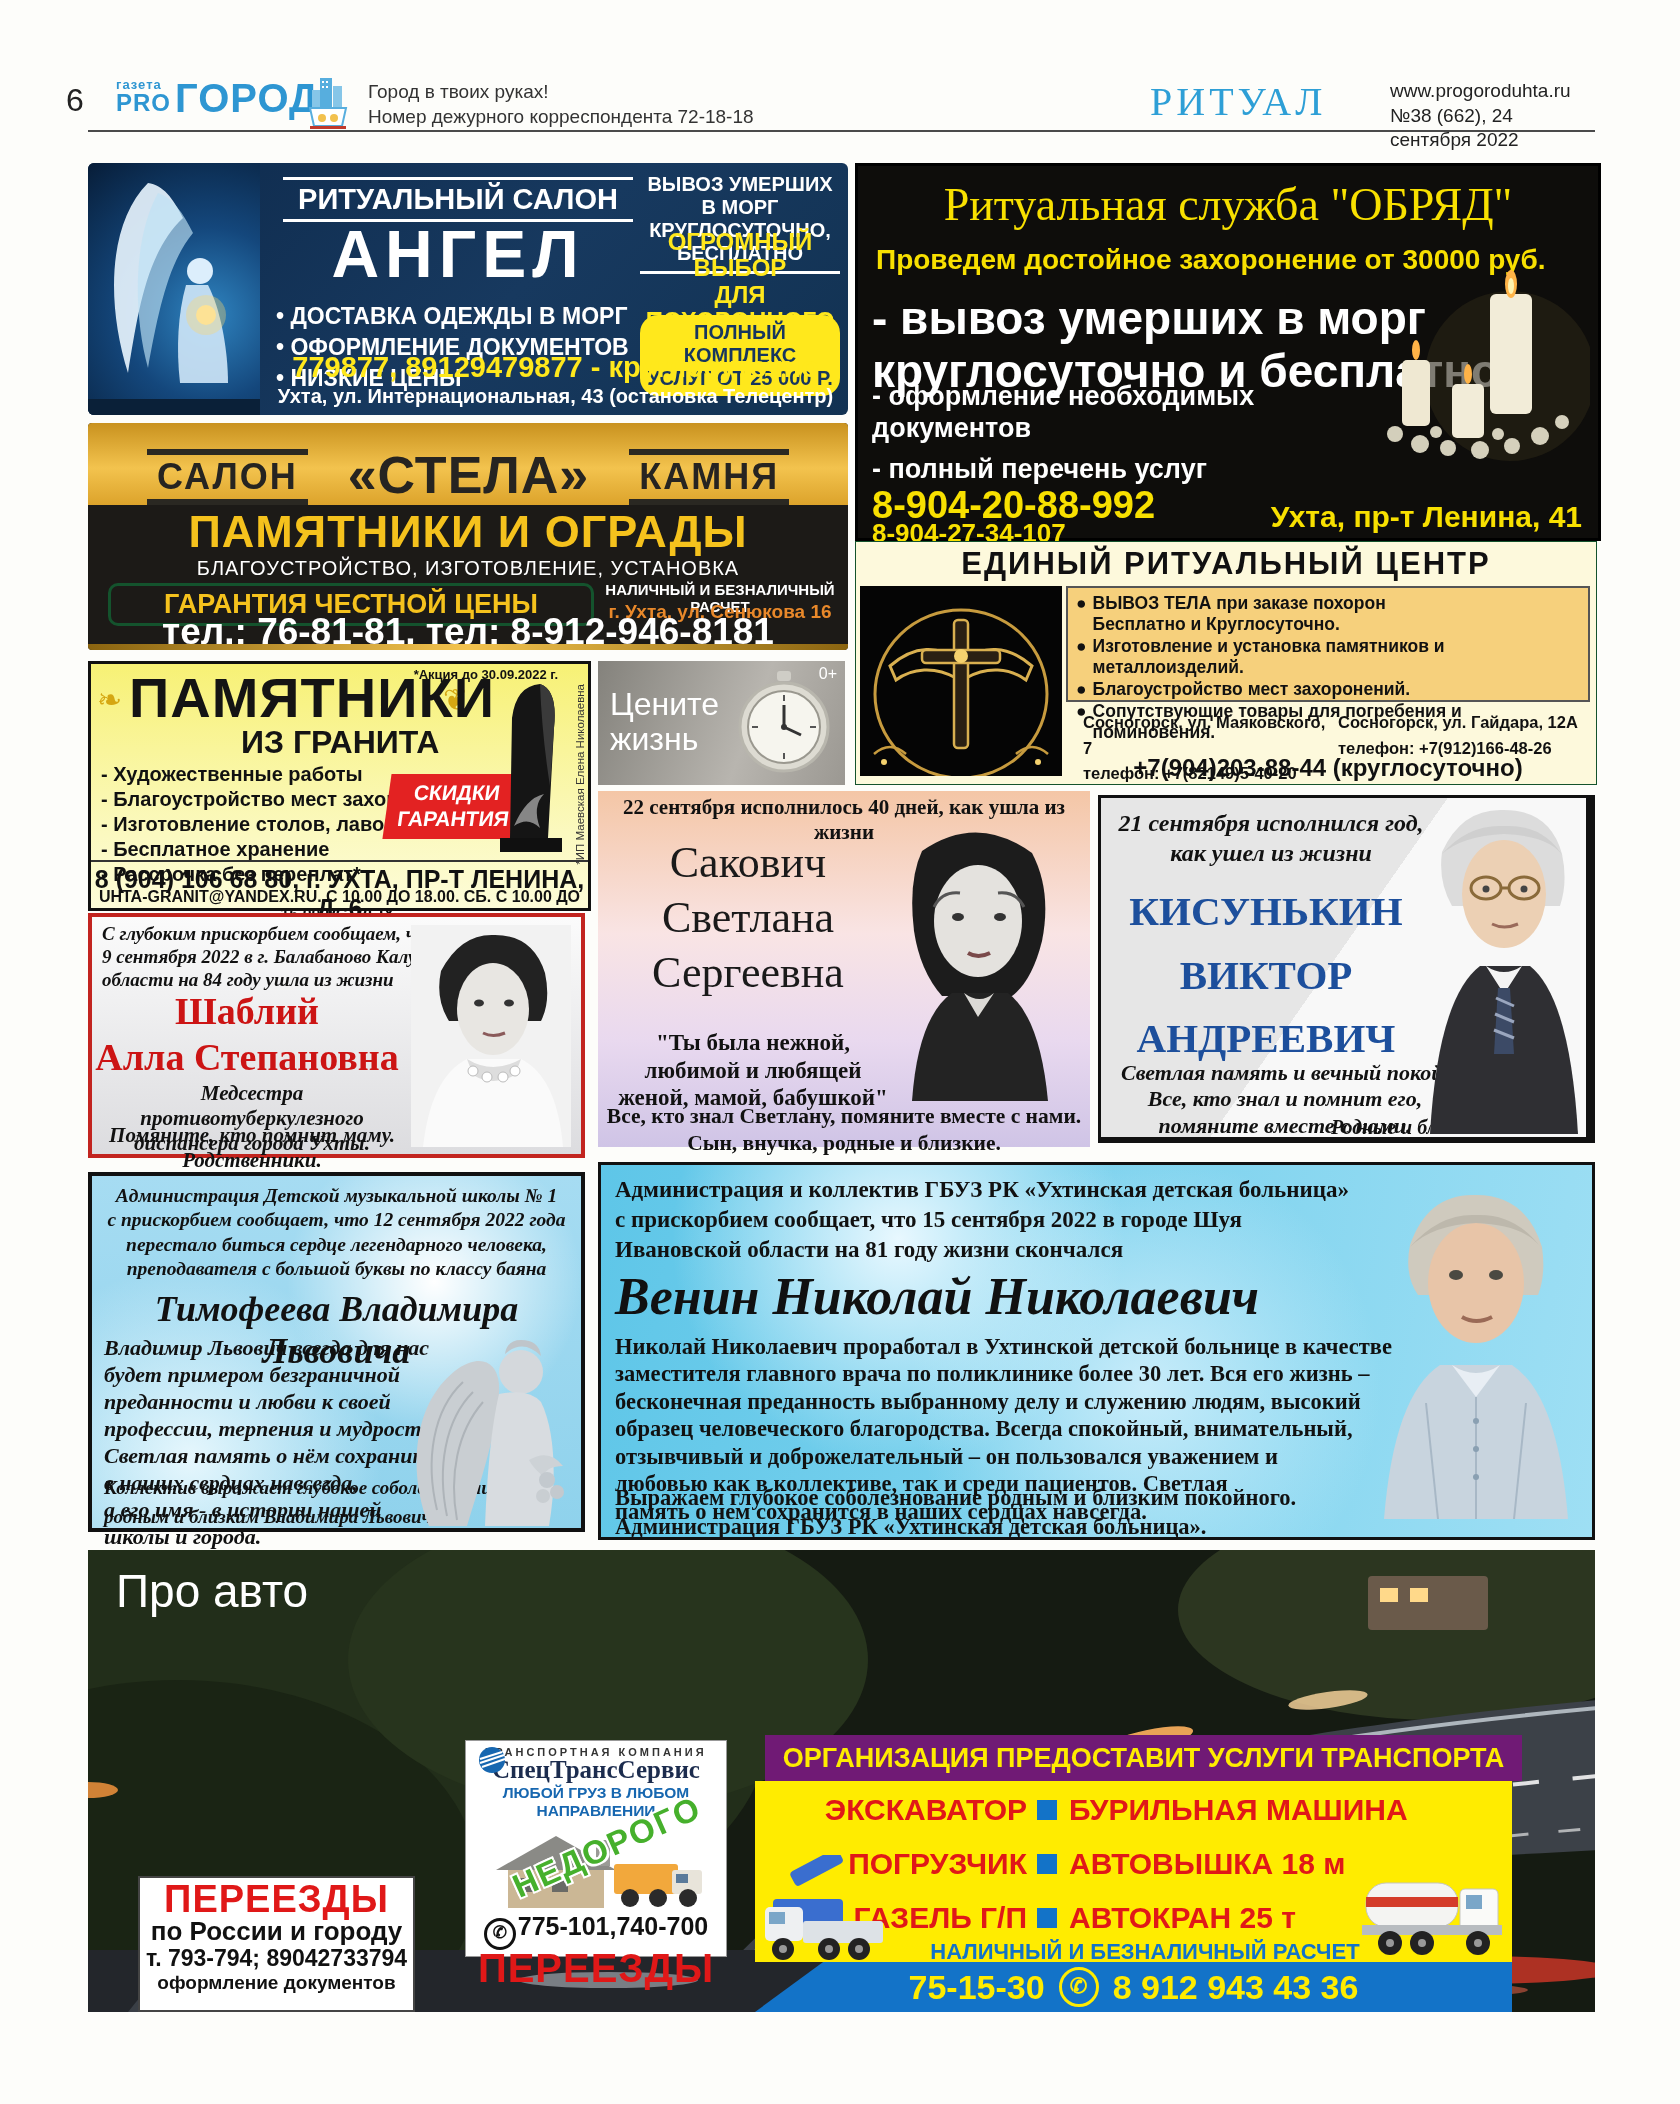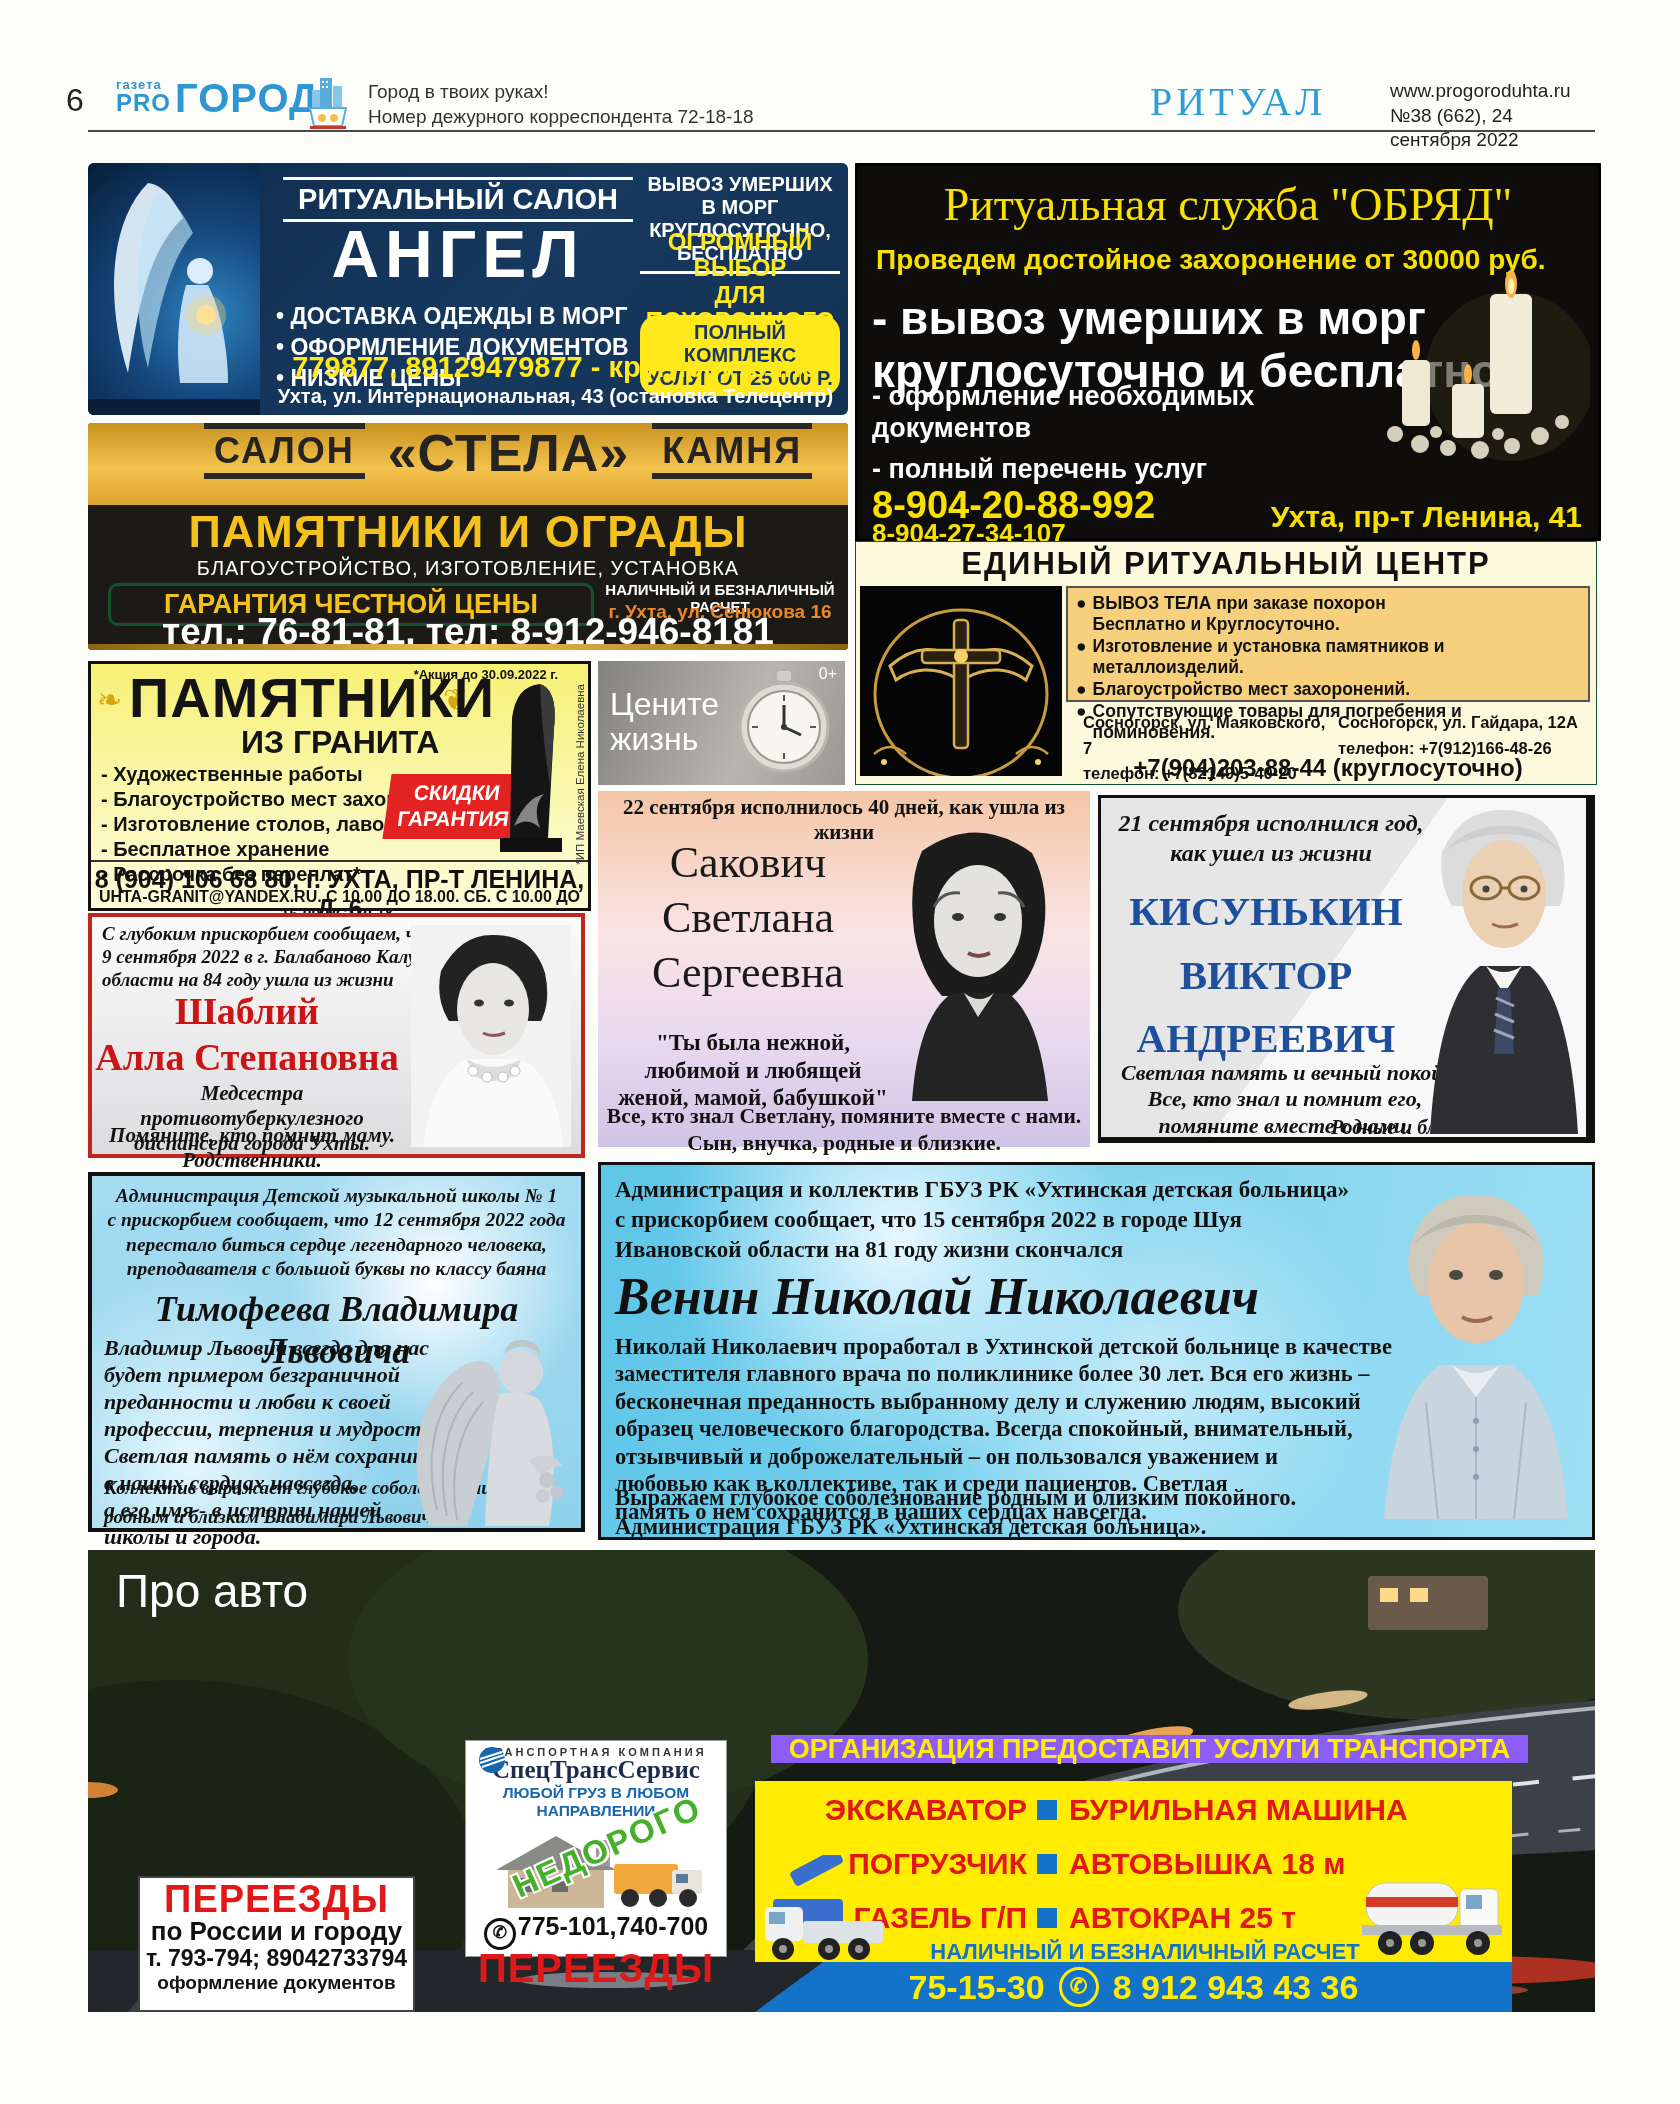--- a/index.html
+++ b/index.html
@@ -53,21 +53,21 @@
   .ob-i2{position:absolute;left:14px;top:214px;font-weight:bold;font-size:27px;line-height:1.2;}
   .ob-i3{position:absolute;left:14px;top:288px;font-weight:bold;font-size:27px;}
   .ob-ph1{position:absolute;left:14px;top:318px;font-weight:bold;font-size:38px;color:#f8e000;}
   .ob-ph2{position:absolute;left:14px;top:356px;font-weight:bold;font-size:26px;color:#f8e000;top:352px;}
   .ob-addr{position:absolute;right:16px;top:334px;font-weight:bold;font-size:30px;color:#f8e000;}
   .candles{position:absolute;right:8px;top:90px;}
 
   
   #stela{left:88px;top:423px;width:760px;height:227px;background:#1c1a17;border-radius:4px;overflow:hidden;}
   .st-band{position:absolute;left:0;top:0;width:100%;height:82px;
-        background:linear-gradient(180deg,#c9921f,#f3c34e 55%,#dca32b);display:flex;align-items:flex-start;justify-content:center;gap:23px;padding-left:40px;}
+        background:linear-gradient(180deg,#c9921f,#f3c34e 55%,#dca32b);display:flex;align-items:flex-end;justify-content:center;gap:40px;}
   .st-word{font-weight:bold;font-size:36px;color:#262421;border-top:6px solid #2a2822;border-bottom:6px solid #2a2822;padding:1px 10px;letter-spacing:2px;}
   .st-name{font-weight:bold;font-size:52px;color:#262421;letter-spacing:1px;}
   .st-title{position:absolute;left:0;top:86px;width:100%;text-align:center;font-weight:bold;font-size:45px;color:#f5c21d;letter-spacing:1px;line-height:1;}
   .st-sub{position:absolute;left:0;top:134px;width:100%;text-align:center;font-size:20px;color:#fff;letter-spacing:1px;}
   .st-box{position:absolute;left:20px;top:160px;width:480px;border:3px solid #14532d;border-radius:10px;
         text-align:center;font-weight:bold;font-size:27px;color:#f5c21d;padding:3px 0;}
   .st-pay{position:absolute;left:512px;top:158px;width:240px;text-align:center;font-weight:bold;font-size:15px;color:#fff;}
   .st-addr{position:absolute;left:512px;top:178px;width:240px;text-align:center;font-weight:bold;font-size:19px;color:#e8882a;}
   .st-phones{position:absolute;left:0;top:188px;width:100%;text-align:center;font-weight:bold;font-size:37px;color:#fff;}
   .st-gold{position:absolute;left:0;bottom:0;width:100%;height:6px;background:linear-gradient(90deg,#8a6410,#f3c34e,#8a6410);}
@@ -162,21 +162,21 @@
   .sts-title{font-weight:bold;font-size:40px;color:#e01818;line-height:.9;letter-spacing:1px;}
   .sts-logo{position:absolute;left:6px;top:4px;}
 
   #pereezdy{position:absolute;left:50px;top:326px;width:277px;height:136px;background:#fff;border:2px solid #444;z-index:6;box-sizing:border-box;text-align:center;}
   .pz-title{font-weight:bold;font-size:38px;color:#e01818;line-height:1;margin-top:2px;letter-spacing:1px;}
   .pz-l2{font-weight:bold;font-size:26px;color:#111;line-height:1.05;}
   .pz-l3{font-weight:bold;font-size:23px;color:#111;line-height:1.2;}
   .pz-l4{font-weight:bold;font-size:19px;color:#111;line-height:1.1;}
 
   #transport{position:absolute;left:667px;top:185px;width:757px;height:277px;z-index:6;}
-  .tr-head{position:absolute;left:16px;top:0;width:100%;height:28px;background:#8b5cf6;display:flex;align-items:center;justify-content:center;
+  .tr-head{position:absolute;left:10px;top:0;width:100%;height:46px;background:#701a75;display:flex;align-items:center;justify-content:center;
       color:#ffec00;font-weight:bold;font-size:27px;letter-spacing:0;}
   .tr-body{position:absolute;left:0;top:46px;width:100%;height:181px;background:#ffec00;}
   .tr-row{display:grid;grid-template-columns:272px 34px auto;align-items:center;height:50px;margin-top:4px;}
   .tr-left{text-align:right;font-weight:bold;font-size:30px;color:#e01818;}
   .tr-sq{width:20px;height:20px;background:#1373c8;margin-left:10px;}
   .tr-right{font-weight:bold;font-size:30px;color:#e01818;padding-left:8px;}
   .tr-pay{position:absolute;left:110px;top:204px;width:560px;text-align:center;font-weight:bold;font-size:22px;color:#1373c8;}
   .tr-band{position:absolute;left:0;top:227px;width:100%;height:50px;background:#1373c8;clip-path:polygon(9% 0,100% 0,100% 100%,0 100%);
       display:flex;align-items:center;justify-content:center;gap:14px;color:#ffec00;font-weight:bold;font-size:34px;}
   .tr-band .ic{display:inline-block;border:3px solid #ffec00;border-radius:50%;width:34px;height:34px;line-height:31px;text-align:center;font-size:21px;}

